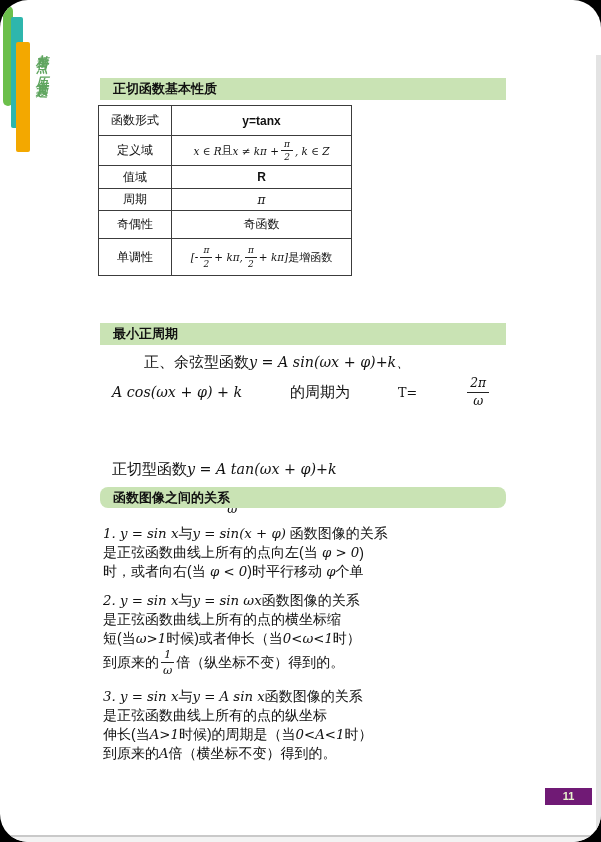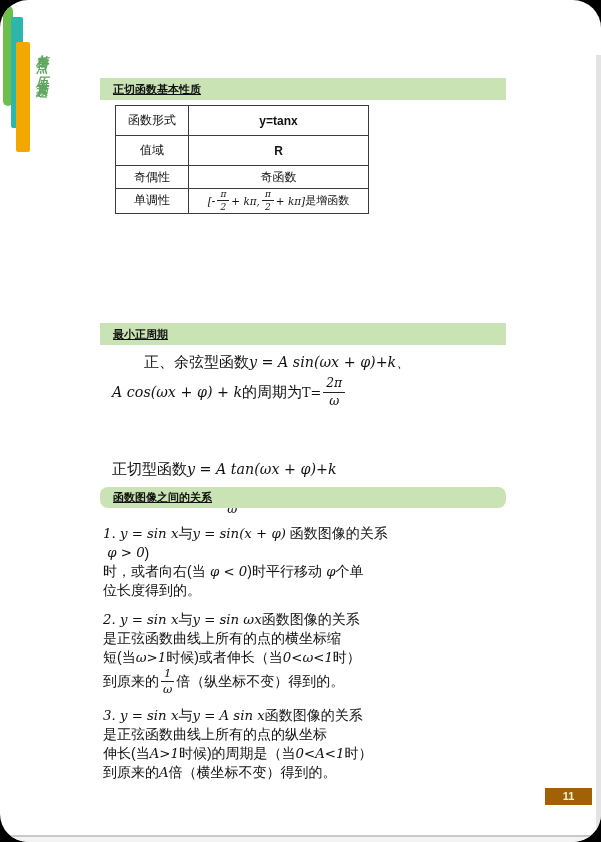--- a/index.html
+++ b/index.html
@@ -25,29 +25,29 @@
     position:absolute; left:33px; top:45px; height:130px;
     writing-mode:vertical-rl; letter-spacing:3px;
     font-family:"DejaVu Serif","Liberation Serif",serif; font-style:italic;
     font-size:12px; font-weight:bold; color:#5fa55f;
   }
 
   
   .sec-title {
     position:absolute; left:100px; width:406px; height:22px;
     background:#c9e3b4; box-sizing:border-box; padding-left:13px;
-    font-size:11px; font-weight:bold; line-height:22px; color:#111;text-decoration:underline;
+    font-size:13px; font-weight:bold; line-height:22px; color:#111;
   }
   .sec-title.t1 { top:78px; }
   .sec-title.t2 { top:323px; }
   .sec-title.t3 { top:487px; height:21px; line-height:21px;border-radius:8px; }
 
   
   .props-table {
-    position:absolute; left:115px; top:105px; width:254px;
+    position:absolute; left:98px; top:105px; width:254px;
     border-collapse:collapse; table-layout:fixed;
   }
   .props-table td {
     border:1px solid #3c3c3c; text-align:center; vertical-align:middle;
     font-size:12px; padding:0 2px;
   }
   .props-table td.lbl { width:68px; }
   .props-table tr:nth-child(1) { height:30px; }
   .props-table tr:nth-child(2) { height:30px; }
   .props-table tr:nth-child(3) { height:23px; }
@@ -68,33 +68,33 @@
     display:inline-flex; flex-direction:column; align-items:center;
     font-family:"DejaVu Serif","Liberation Serif",serif; font-style:italic;
     font-size:0.82em; line-height:1.15; margin:0 2px; vertical-align:middle;
   }
   .frac .num { border-bottom:1px solid #222; padding:0 3px 1px; }
   .frac .den { padding-top:1px; }
 
   
   .period-block { position:absolute; left:112px; top:350px; width:340px; font-size:15px; }
   .period-block .rl:nth-child(1) { min-height:24px;margin-left:32px; }
-  .period-block .rl:nth-child(2) { min-height:36px; }
+  .period-block .rl:nth-child(2) { min-height:36px;gap:48px; }
   .period-block .rl:nth-child(3) { min-height:28px;margin-top:45px; }
   .period-block .rl:nth-child(4) { min-height:34px;margin-left:32px; }
 
   
   .rel-block { position:absolute; left:103px; top:524px; width:335px; font-size:14px; }
   .rel-para { margin-bottom:10px; }
   .rel-para .rl { min-height:19px; }
 
   
   .page-badge {
     position:absolute; left:545px; top:788px; width:47px; height:17px;
-    background:#a16207; color:#e9f4cf; font-size:11px; font-weight:bold;
+    background:#701a75; color:#e9f4cf; font-size:11px; font-weight:bold;
     text-align:center; line-height:17px;
   }
 </style>
 </head>
 <body>
 
 <div class="canvas">
   <div class="page">
 
     <div class="bar bar-green" style="background:#6cbf4b"></div>
@@ -104,22 +104,32 @@
 
     <div class="sec-title t1">正切函数基本性质</div>
 
     <table class="props-table">
       <tbody>
           <tr>
         <td class="lbl">函数形式</td>
         <td class="val-bold">y=tanx</td>
       </tr>
       <tr>
+        <td class="lbl">定义域</td>
+        <td class="rich">
+              <div class="rl"><span class="math">x ∈ R</span><span>且</span><span class="math">x ≠ kπ +</span><span class="frac"><span class="num">π</span><span class="den">2</span></span><span class="math">, k ∈ Z</span></div>
+            </td>
+      </tr>
+      <tr>
         <td class="lbl">值域</td>
         <td class="val-bold">R</td>
+      </tr>
+      <tr>
+        <td class="lbl">周期</td>
+        <td class="val-pi">π</td>
       </tr>
       <tr>
         <td class="lbl">奇偶性</td>
         <td>奇函数</td>
       </tr>
       <tr>
         <td class="lbl">单调性</td>
         <td class="rich">
               <div class="rl"><span class="math">[-</span><span class="frac"><span class="num">π</span><span class="den">2</span></span><span class="math">+ kπ,</span><span class="frac"><span class="num">π</span><span class="den">2</span></span><span class="math">+ kπ]</span><span>是增函数</span></div>
             </td>
@@ -132,23 +142,22 @@
         <div class="rl"><span>正、余弦型函数</span><span class="math">y = A sin(ωx + φ)+k、</span></div>
         <div class="rl"><span class="math">A cos(ωx + φ) + k</span><span>的周期为</span><span class="tsym">T=</span><span class="frac"><span class="num">2π</span><span class="den">ω</span></span></div>
         <div class="rl"><span>正切型函数</span><span class="math">y = A tan(ωx + φ)+k</span></div>
         <div class="rl"><span>的周期是</span><span class="tsym">T=</span><span class="frac"><span class="num">π</span><span class="den">ω</span></span><span>（</span><span class="math">ω &gt; 0</span><span>）</span></div>
       </div>
 
     <div class="sec-title t3">函数图像之间的关系</div>
     <div class="rel-block">
       <div class="rel-para">
           <div class="rl"><span class="math">1. y = sin x</span><span>与</span><span class="math">y = sin(x + φ)</span><span> 函数图像的关系</span></div>
-          <div class="rl"><span class="math"> φ &gt; 0</span><span>)</span></div>
+          <div class="rl"><span>是正弦函数曲线上所有的点向左(当</span><span class="math"> φ &gt; 0</span><span>)</span></div>
           <div class="rl"><span>时，或者向右(当</span><span class="math"> φ &lt; 0</span><span>)时平行移动</span><span class="math"> φ</span><span>个单</span></div>
-          <div class="rl"><span>位长度得到的。</span></div>
         </div>
       <div class="rel-para">
           <div class="rl"><span class="math">2. y = sin x</span><span>与</span><span class="math">y = sin ωx</span><span>函数图像的关系</span></div>
           <div class="rl"><span>是正弦函数曲线上所有的点的横坐标缩</span></div>
           <div class="rl"><span>短(当</span><span class="math">ω&gt;1</span><span>时候)或者伸长（当</span><span class="math">0&lt;ω&lt;1</span><span>时）</span></div>
           <div class="rl"><span>到原来的</span><span class="frac"><span class="num">1</span><span class="den">ω</span></span><span>倍（纵坐标不变）得到的。</span></div>
         </div>
       <div class="rel-para">
           <div class="rl"><span class="math">3. y = sin x</span><span>与</span><span class="math">y = A sin x</span><span>函数图像的关系</span></div>
           <div class="rl"><span>是正弦函数曲线上所有的点的纵坐标</span></div>

